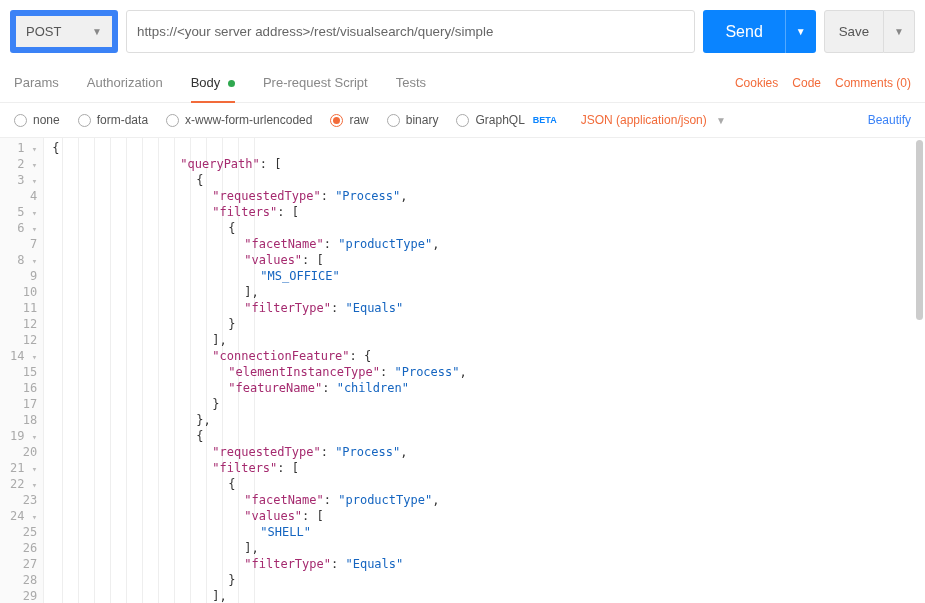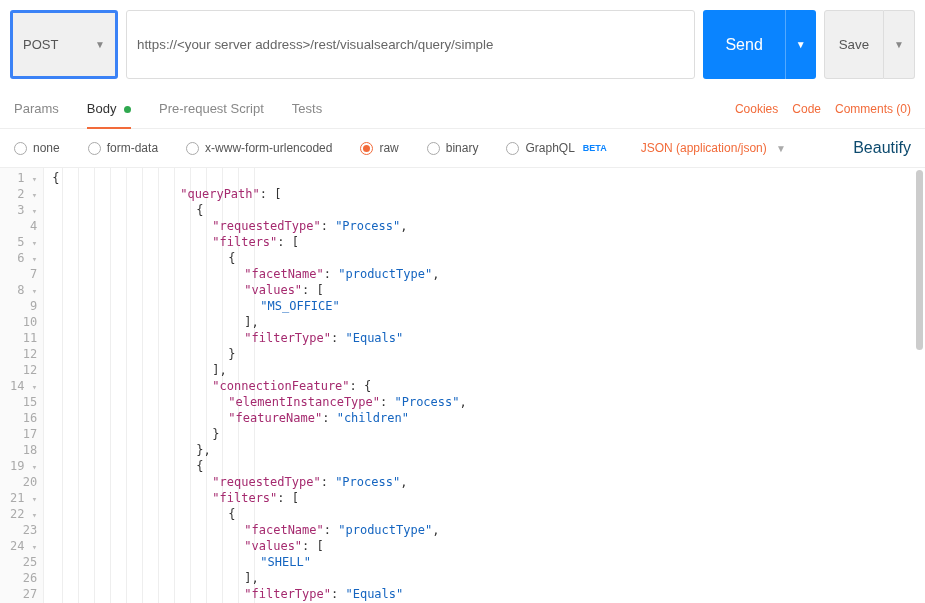--- a/index.html
+++ b/index.html
@@ -1,48 +1,48 @@
 <!DOCTYPE html>
 <html><head>
 <meta charset="utf-8">
 <style>
 * { box-sizing: border-box; margin: 0; padding: 0; }
 body { font-family: -apple-system, BlinkMacSystemFont, "Segoe UI", Helvetica, Arial, sans-serif; font-size: 13px; color: #333; background: #fff; width: 925px; height: 603px; overflow: hidden; }
 
 .toolbar { display: flex; gap: 8px; padding: 10px; align-items: stretch; }
-.method-select { width: 108px; background: #f0f0f0; border: 3px solid #3b82f6; border-radius: 3px; padding: 24px 10px; display: flex; justify-content: space-between; align-items: center; color: #555; cursor: pointer; }
+.method-select { width: 108px; background: #f0f0f0; border: 6px solid #3b82f6; border-radius: 3px; padding: 8px 10px; display: flex; justify-content: space-between; align-items: center; color: #555; cursor: pointer; }
 .method-select .caret { font-size: 10px; color: #888; }
 .url-input { flex: 1; border: 1px solid #ddd; border-radius: 3px; padding: 5px 10px; color: #666; background: #fff; }
 .send-group { display: flex; }
 .send-btn { background: #0a84ff; color: #fff; border: none; padding: 8px 22px; font-size: 16px; font-weight: 500; border-radius: 3px 0 0 3px; cursor: pointer; }
 .send-caret { background: #0a84ff; color: #fff; border: none; border-left: 1px solid rgba(255,255,255,0.3); padding: 8px 10px; border-radius: 0 3px 3px 0; cursor: pointer; font-size: 10px; }
 .save-group { display: flex; }
 .save-btn { background: #f0f0f0; border: 1px solid #ddd; padding: 8px 14px; color: #555; border-radius: 3px 0 0 3px; cursor: pointer; }
 .save-caret { background: #f0f0f0; border: 1px solid #ddd; border-left: none; padding: 8px 10px; color: #888; border-radius: 0 3px 3px 0; cursor: pointer; font-size: 10px; }
 
 .tabs-row { display: flex; justify-content: space-between; align-items: center; padding: 0 14px; border-bottom: 1px solid #eee; }
 .tabs { display: flex; gap: 28px; }
 .tab { padding: 12px 0; color: #888; cursor: pointer; position: relative; }
 .tab.active { color: #333; font-weight: 500; }
 .tab.active::after { content: ''; position: absolute; bottom: -1px; left: 0; right: 0; height: 2px; background: #f26b3a; }
 .tab .count { color: #2fa84f; }
 .tab .dot { display: inline-block; width: 7px; height: 7px; background: #2fa84f; border-radius: 50%; margin-left: 4px; vertical-align: middle; }
 .meta-links { display: flex; gap: 14px; }
 .meta-link { color: #f26b3a; cursor: pointer; font-size: 12px; }
 
 .body-opts { display: flex; justify-content: space-between; align-items: center; padding: 10px 14px; border-bottom: 1px solid #eee; }
-.radios { display: flex; gap: 28px; align-items: center; }
+.radios { display: flex; gap: 18px; align-items: center; }
 .radio { display: flex; align-items: center; gap: 6px; color: #555; cursor: pointer; font-size: 12px; }
 .radio .circle { width: 13px; height: 13px; border-radius: 50%; border: 1px solid #aaa; display: inline-flex; align-items: center; justify-content: center; }
 .radio.selected .circle { border-color: #f26b3a; }
 .radio.selected .circle::after { content: ''; width: 7px; height: 7px; background: #f26b3a; border-radius: 50%; }
 .beta { color: #0a84ff; font-size: 9px; font-weight: 600; margin-left: 2px; }
 .content-type { color: #f26b3a; font-size: 12px; margin-left: 6px; cursor: pointer; }
 .ct-caret { color: #aaa; margin-left: 6px; font-size: 10px; }
-.beautify { color: #0c4a6e; font-size: 16px; cursor: pointer; }
+.beautify { color: #3b82f6; font-size: 12px; cursor: pointer; }
 
 .editor { display: flex; height: 470px; font-family: Menlo, Monaco, Consolas, monospace; font-size: 12px; overflow: hidden; }
 .gutter { background: #fafafa; border-right: 1px solid #eee; text-align: right; padding: 2px 6px 2px 10px; color: #aaa; user-select: none; }
 .gutter div { height: 16px; line-height: 16px; white-space: nowrap; }
 .fold { color: #bbb; font-size: 9px; margin-left: 2px; }
 .code { padding: 2px 0 2px 8px; overflow: auto; flex: 1; position: relative; }
 .code-line { height: 16px; line-height: 16px; white-space: pre; position: relative; }
 .guides { position: absolute; left: 0; top: 0; bottom: 0; pointer-events: none; }
 .guide { position: absolute; top: 0; bottom: 0; width: 1px; background: #eee; }
 .tk-key { color: #a52a6f; }
@@ -67,20 +67,21 @@
   </div>
   <div class="save-group">
     <button class="save-btn">Save</button>
     <button class="save-caret">▼</button>
   </div>
 </div>
 
 <div class="tabs-row">
   <div class="tabs">
     <div class="tab">Params</div>
+    <div class="tab">Authorization</div>
     <div class="tab active">
       <span>Body</span>
       <span class="dot"></span>
     </div>
     <div class="tab">Pre-request Script</div>
     <div class="tab">Tests</div>
   </div>
   <div class="meta-links">
     <span class="meta-link">Cookies</span>
     <span class="meta-link">Code</span>

